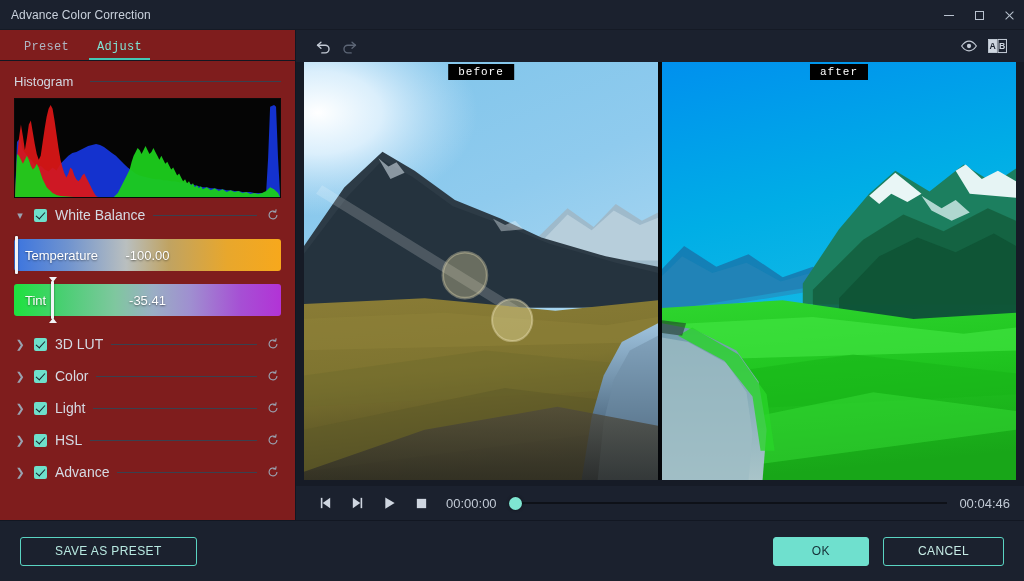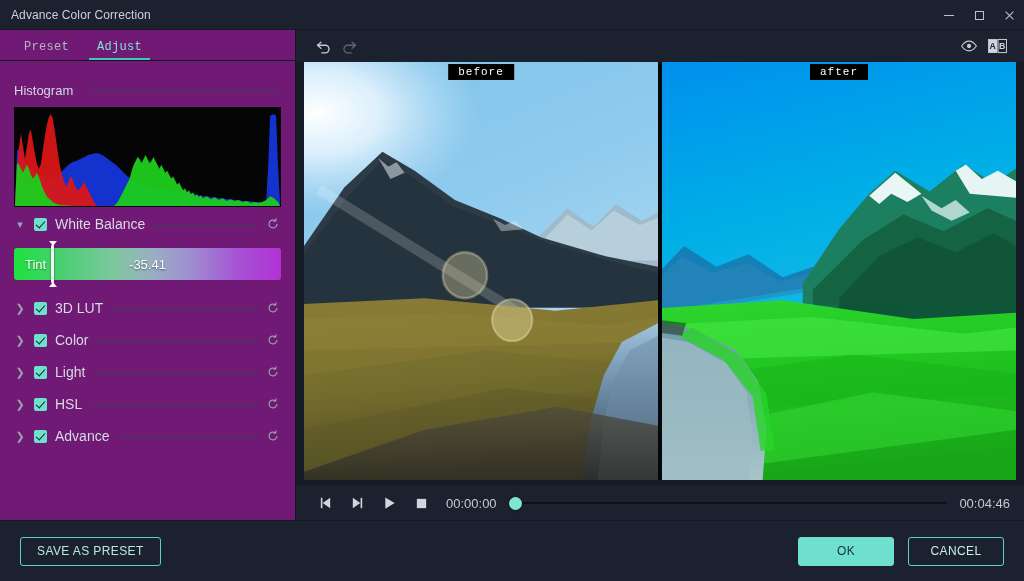--- a/index.html
+++ b/index.html
@@ -33,41 +33,41 @@
     content:""; position:absolute; left:0; top:5px; width:11px; height:1px; background:#b9c2cf;
   }
   .glyph-close:before{ transform:rotate(45deg); }
   .glyph-close:after{ transform:rotate(-45deg); }
 
   
   .content { flex:1; display:flex; min-height:0; }
 
   
   .leftpanel {
-    width:296px; flex:0 0 296px; background:#701a75;
+    width:296px; flex:0 0 296px; background:#7f1d1d;
     display:flex; flex-direction:column; border-right:1px solid #121722;
   }
   .tabs {
     height:31px; flex:0 0 31px; display:flex; align-items:flex-end;
     padding-left:10px; border-bottom:1px solid #121722;
   }
   .tab {
     font-size:12px; color:#aeb6c2; padding:0 14px 6px 14px;
     font-family:"Liberation Mono", monospace; letter-spacing:.3px;
     position:relative; cursor:default;
   }
   .tab.active { color:#7fe3d4; }
   .tab.active:after {
     content:""; position:absolute; left:6px; right:6px; bottom:0; height:2px; background:#45c7b5;
   }
 
   .panelscroll { flex:1; overflow:hidden; padding:0 14px; }
 
   .sectionhead {
-    display:flex; align-items:center; gap:17px; height:26px; margin-top:16px;
+    display:flex; align-items:center; gap:17px; height:26px; margin-top:7px;
   }
   .sectionhead .label { font-size:13px; color:#d3d9e2; white-space:nowrap; }
   .sectionhead .rule { flex:1; height:1px; background:#39414f; }
 
   
   .histogram {
     margin-top:4px; height:100px; background:#050505;
     position:relative; overflow:hidden; border:1px solid #0a0a0a;
   }
   .histogram svg { display:block; width:100%; height:100%; }
@@ -172,21 +172,21 @@
     position:absolute; left:0; width:13px; height:13px; border-radius:50%;
     background:#7fe6d2; box-shadow:0 0 3px rgba(0,0,0,.5); z-index:2;
   }
 
   
   .footer {
     height:61px; flex:0 0 61px; display:flex; align-items:center;
     padding:0 20px; border-top:1px solid #121722; background:#1b212e;
   }
   .btn {
-    height:29px; min-width:96px; padding:0 16px; font-size:12px;
+    height:29px; min-width:96px; padding:0 34px; font-size:12px;
     display:flex; align-items:center; justify-content:center;
     border-radius:3px; cursor:default; letter-spacing:.4px;
   }
   .btn.ghost { border:1px solid #5ad4c2; color:#b8e9e1; background:transparent; }
   .btn.primary { background:#6fe0ce; color:#153138; border:1px solid #6fe0ce; min-width:96px;}
   .btn.outline { border:1px solid #5ad4c2; color:#c7ece6; background:transparent; min-width:96px;}
   .footer .spacer { flex:1; }
   .footer .right { display:flex; gap:14px; }
 </style>
 </head>
@@ -242,20 +242,26 @@
           <span class="rule"></span>
           <span class="reset">
             <svg width="14" height="14" viewBox="0 0 16 16" fill="none" stroke="currentColor" stroke-width="1.3">
               <path d="M12.5 8a4.5 4.5 0 1 1-1.6-3.45"></path>
                 <path d="M11.6 1.6 L11 4.8 L7.9 4.2"></path>
             </svg>
           </span>
         </div>
 
         <div class="sliders">
+          <div class="slider">
+            <span class="track" style="background:linear-gradient(90deg,#3b74df 0%,#6f93cf 20%,#b9bfbf 42%,#c0a362 58%,#e8a72c 80%,#f7a81c 100%);"></span>
+            <span class="sname">Temperature</span>
+            <span class="sval">-100.00</span>
+            <span class="handle" style="left:1px;"></span>
+          </div>
           <div class="slider">
             <span class="track" style="background:linear-gradient(90deg,#1ee23e 0%,#49cf72 18%,#7fc79f 38%,#9aaec4 52%,#9f8fd0 66%,#a64fd4 85%,#b233d6 100%);"></span>
             <span class="sname">Tint</span>
             <span class="sval">-35.41</span>
             <span class="handle caret" style="left:37px;"></span>
           </div>
         </div>
 
         <div class="group">
           <span class="chev">❯</span>

